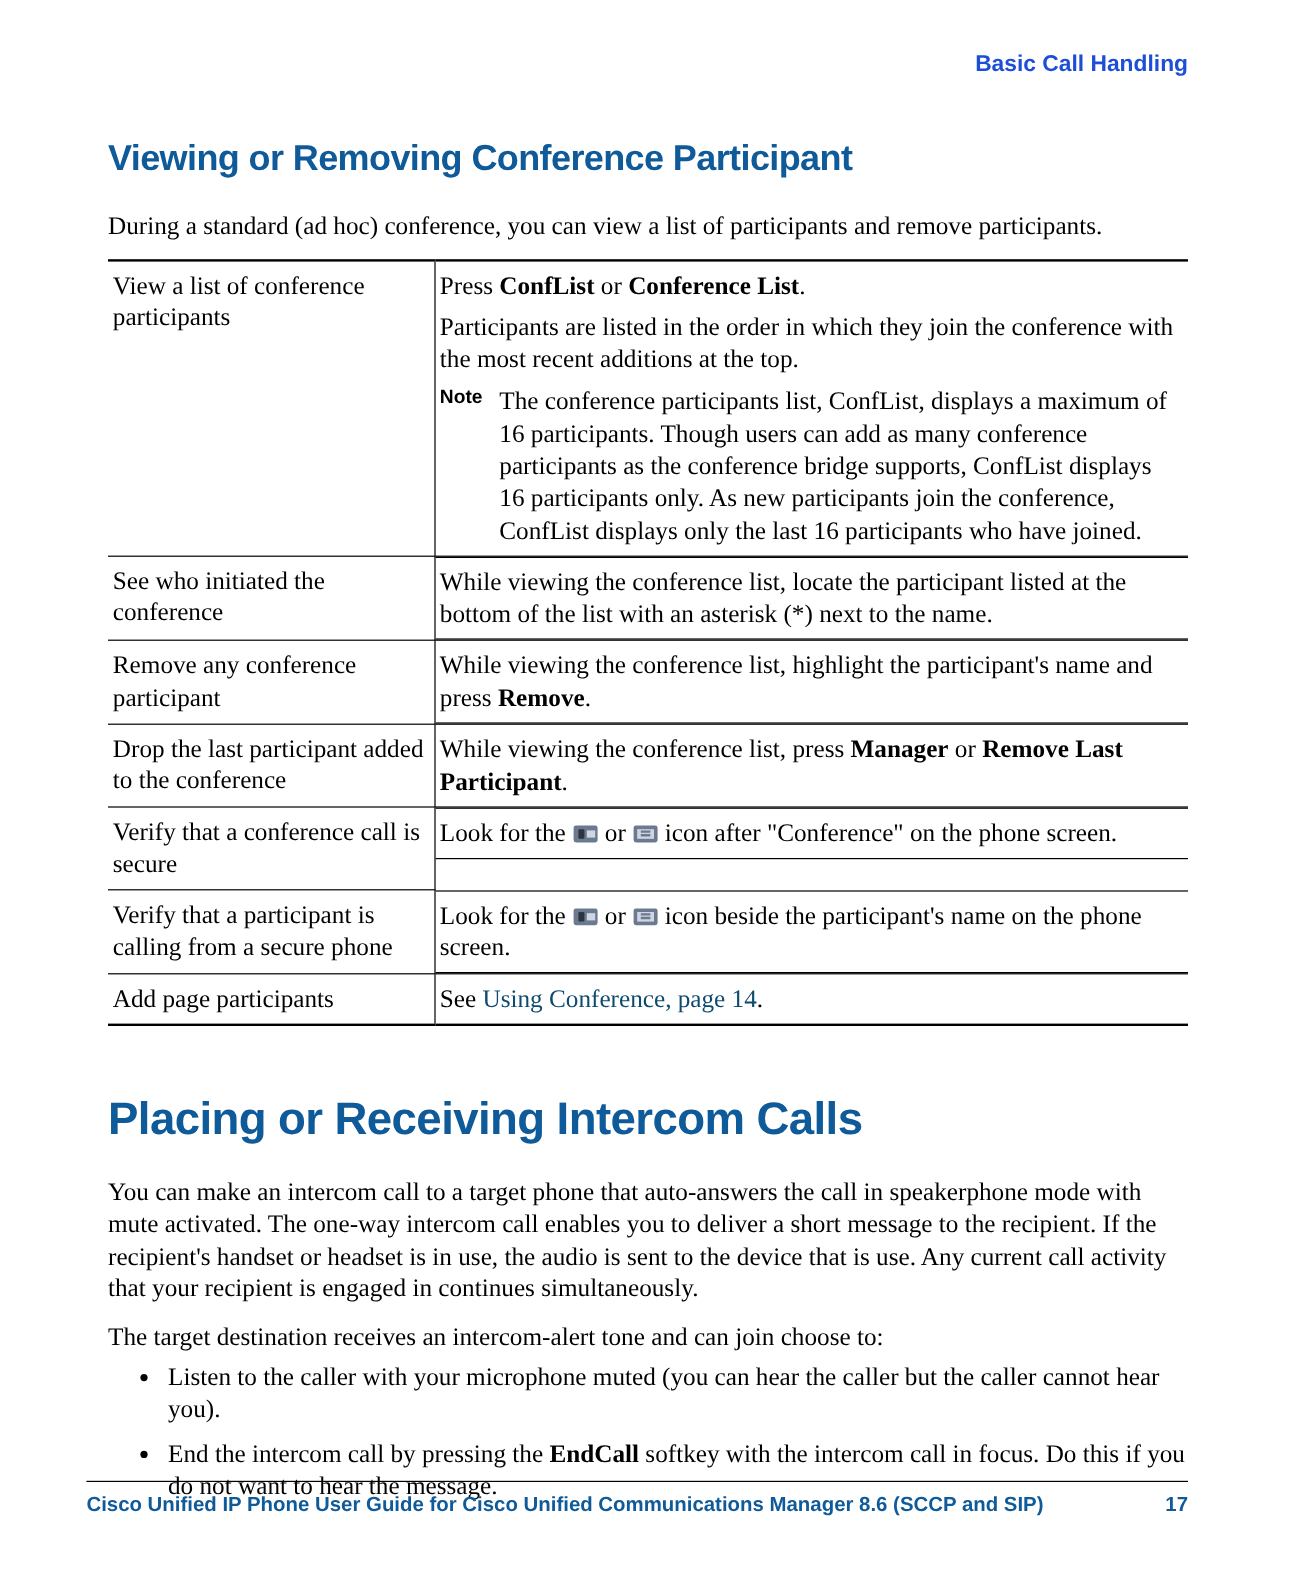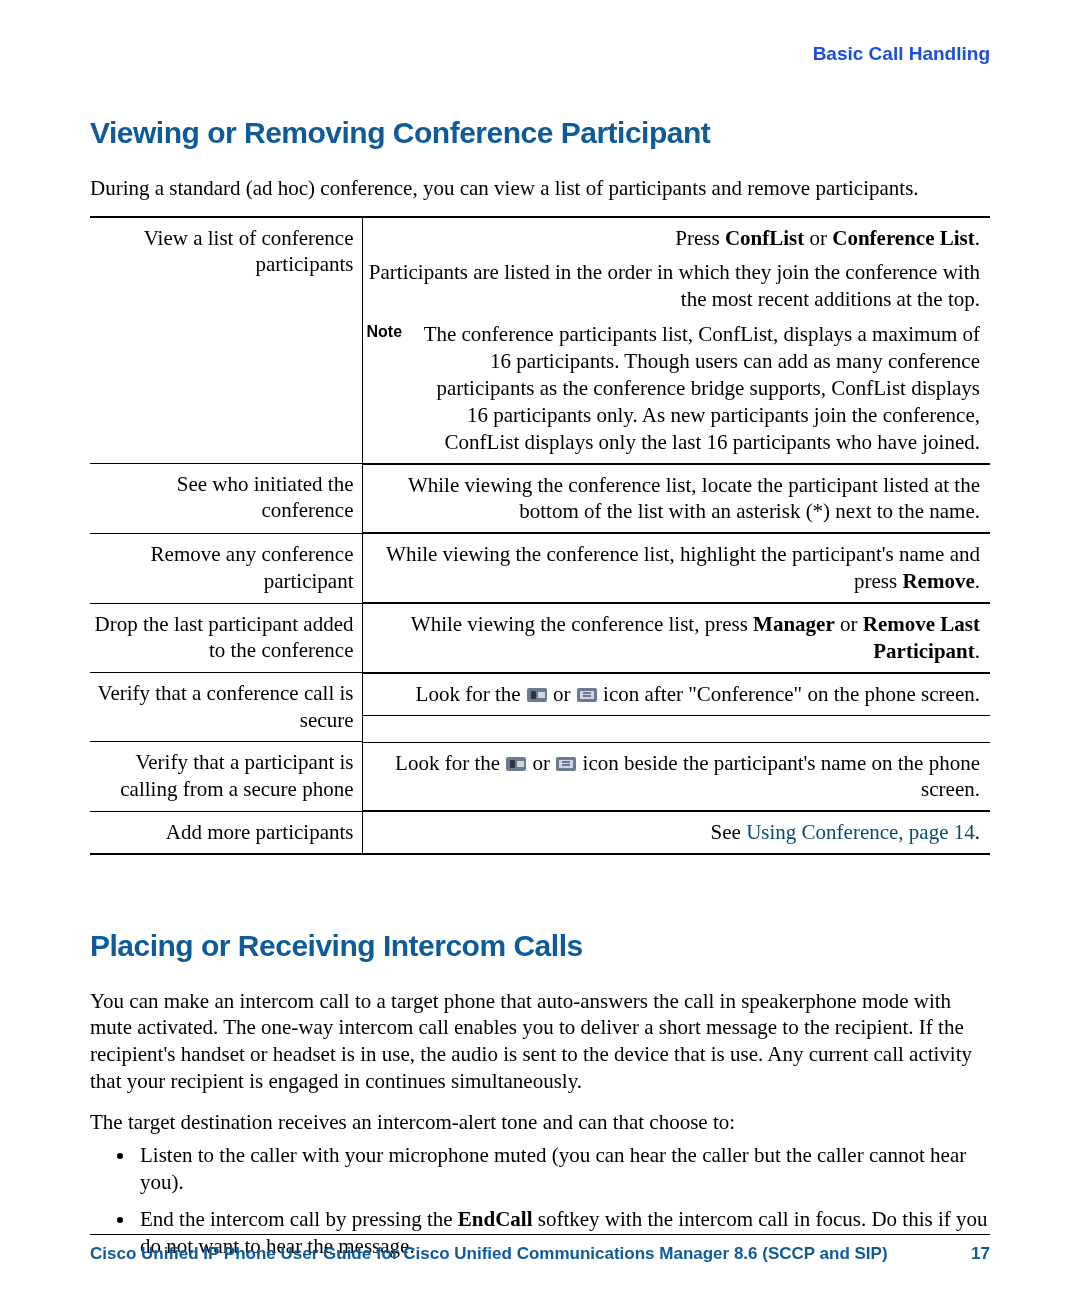--- a/index.html
+++ b/index.html
@@ -27,42 +27,41 @@
     font-family: Arial, Helvetica, sans-serif;
     font-weight: bold;
     font-size: 30px;
     margin-bottom: 22px;
     letter-spacing: -0.5px;
   }
   h1.mainheading {
     color: #0f5a99;
     font-family: Arial, Helvetica, sans-serif;
     font-weight: bold;
-    font-size: 30px;
-    margin-top: 72px;
+    font-size: 38px;
+    margin-top: 54px;
     margin-bottom: 22px;
     letter-spacing: -0.5px;
   }
   p.intro {
     margin-bottom: 14px;
   }
   table.doc-table {
     width: 100%;
     border-collapse: collapse;
     font-size: 21px;
     margin-top: 6px;
     margin-bottom: 10px;
   }
   table.doc-table tr { }
   table.doc-table td {
     border-top: 1px solid #000;
     border-bottom: 1px solid #000;
     padding: 7px 10px 7px 4px;
     vertical-align: top;
-    text-align: right;
   }
   table.doc-table tr:first-child td { border-top: 2px solid #000; }
   table.doc-table tr:last-child td { border-bottom: 2px solid #000; }
   table.doc-table td.col-left {
     width: 272px;
     border-right: 1px solid #000;
     padding-right: 8px;
   }
   table.doc-table td.col-right {
     padding-left: 4px;
@@ -93,21 +92,21 @@
     list-style: disc;
     padding-left: 46px;
     margin-top: 6px;
   }
   ul.bullets li {
     margin-bottom: 10px;
     padding-left: 4px;
   }
   .footer {
     position: absolute;
-    left: 90px;
+    left: 72px;
     right: 90px;
     bottom: 46px;
     border-top: 1px solid #000;
     padding-top: 8px;
     display: flex;
     justify-content: space-between;
     color: #0f5a99;
     font-family: Arial, Helvetica, sans-serif;
     font-weight: bold;
     font-size: 17px;
@@ -200,32 +199,32 @@
               <rect x="1" y="3" width="20" height="14" rx="2" fill="#6b7a8f"></rect>
               <rect x="4" y="6" width="14" height="8" fill="#cfd6e2"></rect>
               <path d="M7 7h8v2h-8z M7 10h8v2h-8z" fill="#6b7a8f"></path>
             </svg>
       </span>
       <span> icon beside the participant's name on the phone screen.</span>
     </td>
   </tr>
 
   <tr>
-    <td class="col-left">Add more participants</td>
+    <td class="col-left">Add page participants</td>
     <td class="col-right">
       <span>See </span><a class="link">Using Conference, page 14</a><span>.</span>
     </td>
   </tr>
 </tbody>
   </table>
 
 <h1 class="mainheading">Placing or Receiving Intercom Calls</h1>
 
 <p class="intro">You can make an intercom call to a target phone that auto-answers the call in speakerphone mode with mute activated. The one-way intercom call enables you to deliver a short message to the recipient. If the recipient's handset or headset is in use, the audio is sent to the device that is use. Any current call activity that your recipient is engaged in continues simultaneously.</p>
-<p class="intro" style="margin-bottom:4px;">The target destination receives an intercom-alert tone and can that choose to:</p>
+<p class="intro" style="margin-bottom:4px;">The target destination receives an intercom-alert tone and can join choose to:</p>
 
 <ul class="bullets">
   <li>Listen to the caller with your microphone muted (you can hear the caller but the caller cannot hear you).</li>
   <li>
     <span>End the intercom call by pressing the </span><strong class="b">EndCall</strong><span> softkey with the intercom call in focus. Do this if you do not want to hear the message.</span>
   </li>
 
 </ul>
 
 <div class="footer">

